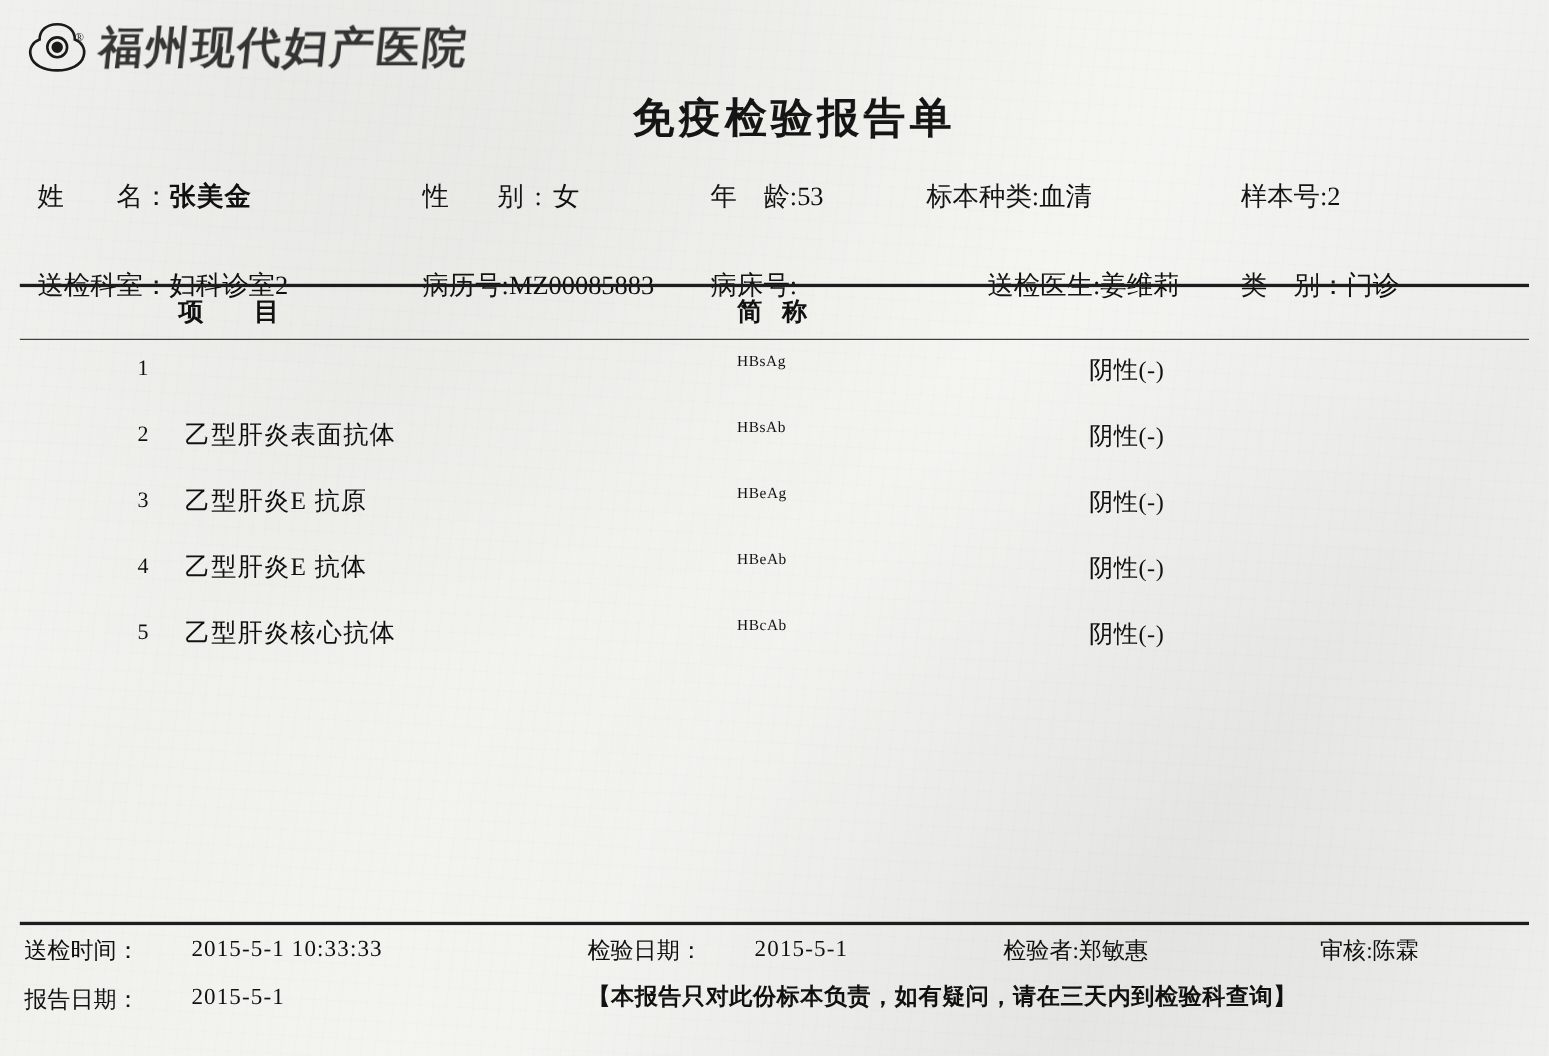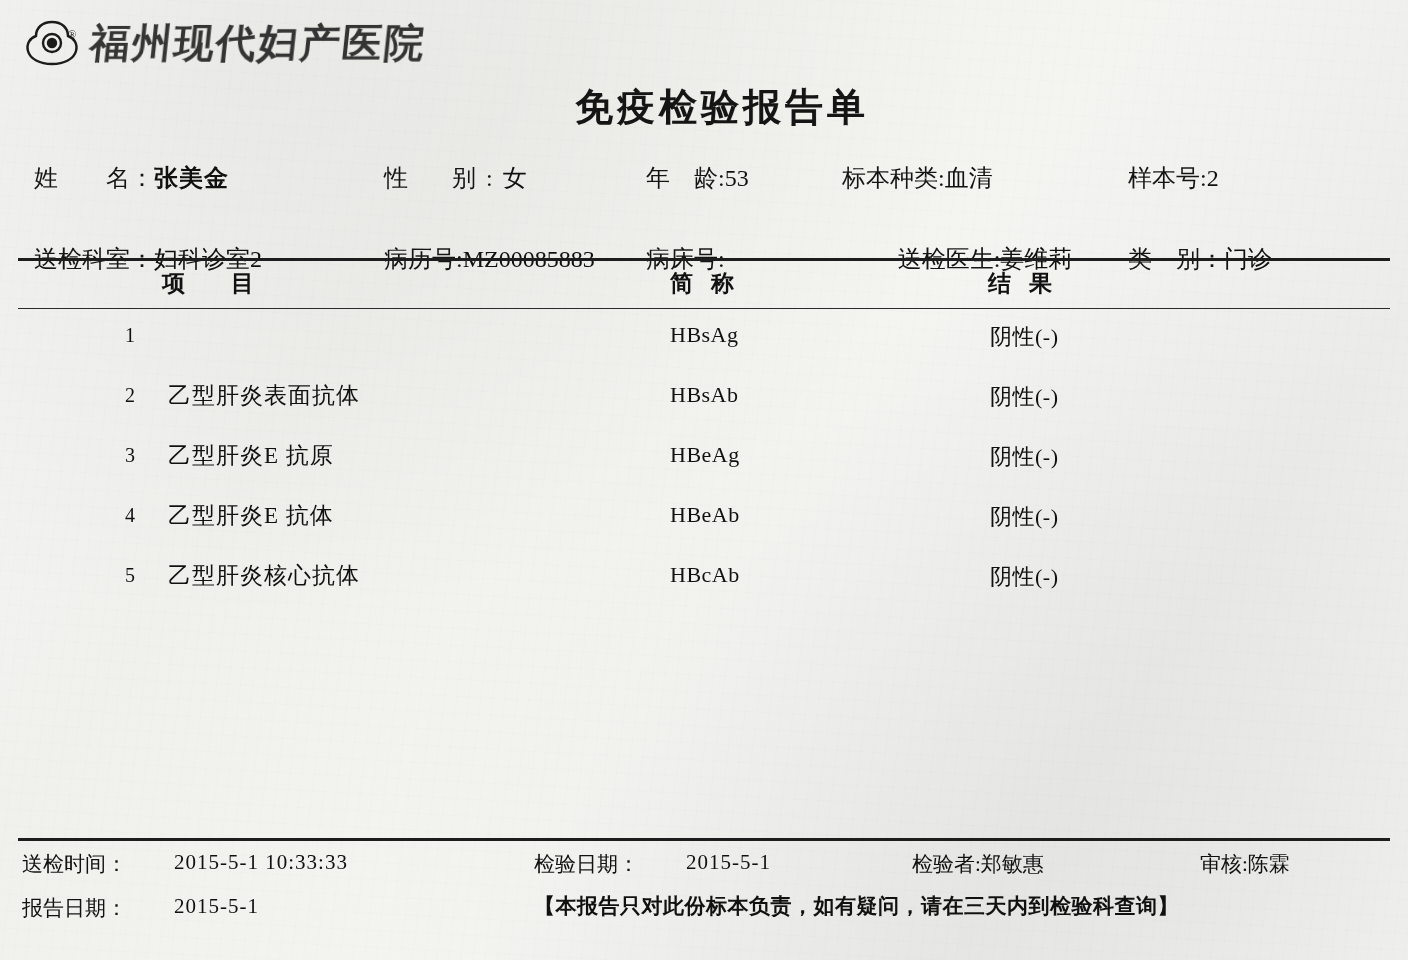--- a/index.html
+++ b/index.html
@@ -152,21 +152,21 @@
     right: 18px;
     top: 316px;
   }
   .row {
     position: relative;
     height: 60px;
     font-size: 23px;
   }
   .row .idx  { position: absolute; left: 92px;  width: 40px; text-align: center; font-size: 20px; top: 8px; }
   .row .item { position: absolute; left: 150px; top: 4px; letter-spacing: 1px; }
-  .row .abbr { position: absolute; left: 652px; top: 6px; font-size: 22px; letter-spacing: 0.5px; }
+  .row .abbr { position: absolute; left: 652px; top: 6px; font-size: 14px; letter-spacing: 0.5px; }
   .row .res  { position: absolute; left: 972px; top: 6px; font-size: 22px; letter-spacing: 0.5px; }
 
   
   .footer {
     position: absolute;
     left: 22px;
     right: 22px;
     top: 848px;
     font-size: 21px;
   }
@@ -246,21 +246,20 @@
   </div>
 
   <div class="rule rule-top"></div>
   <div class="rule thin rule-mid"></div>
   <div class="rule rule-bottom"></div>
 
   <div class="thead">
     <span class="col-idx"></span>
     <span class="col-item th-item">项目</span>
     <span class="col-abbr th-abbr">简称</span>
-    <span class="col-res th-res">结果</span>
   </div>
 
   <div class="rows">
     <div class="row">
       <span class="idx">1</span>
       <span class="abbr">HBsAg</span>
       <span class="res">阴性(-)</span>
     </div>
     <div class="row">
       <span class="idx">2</span>

